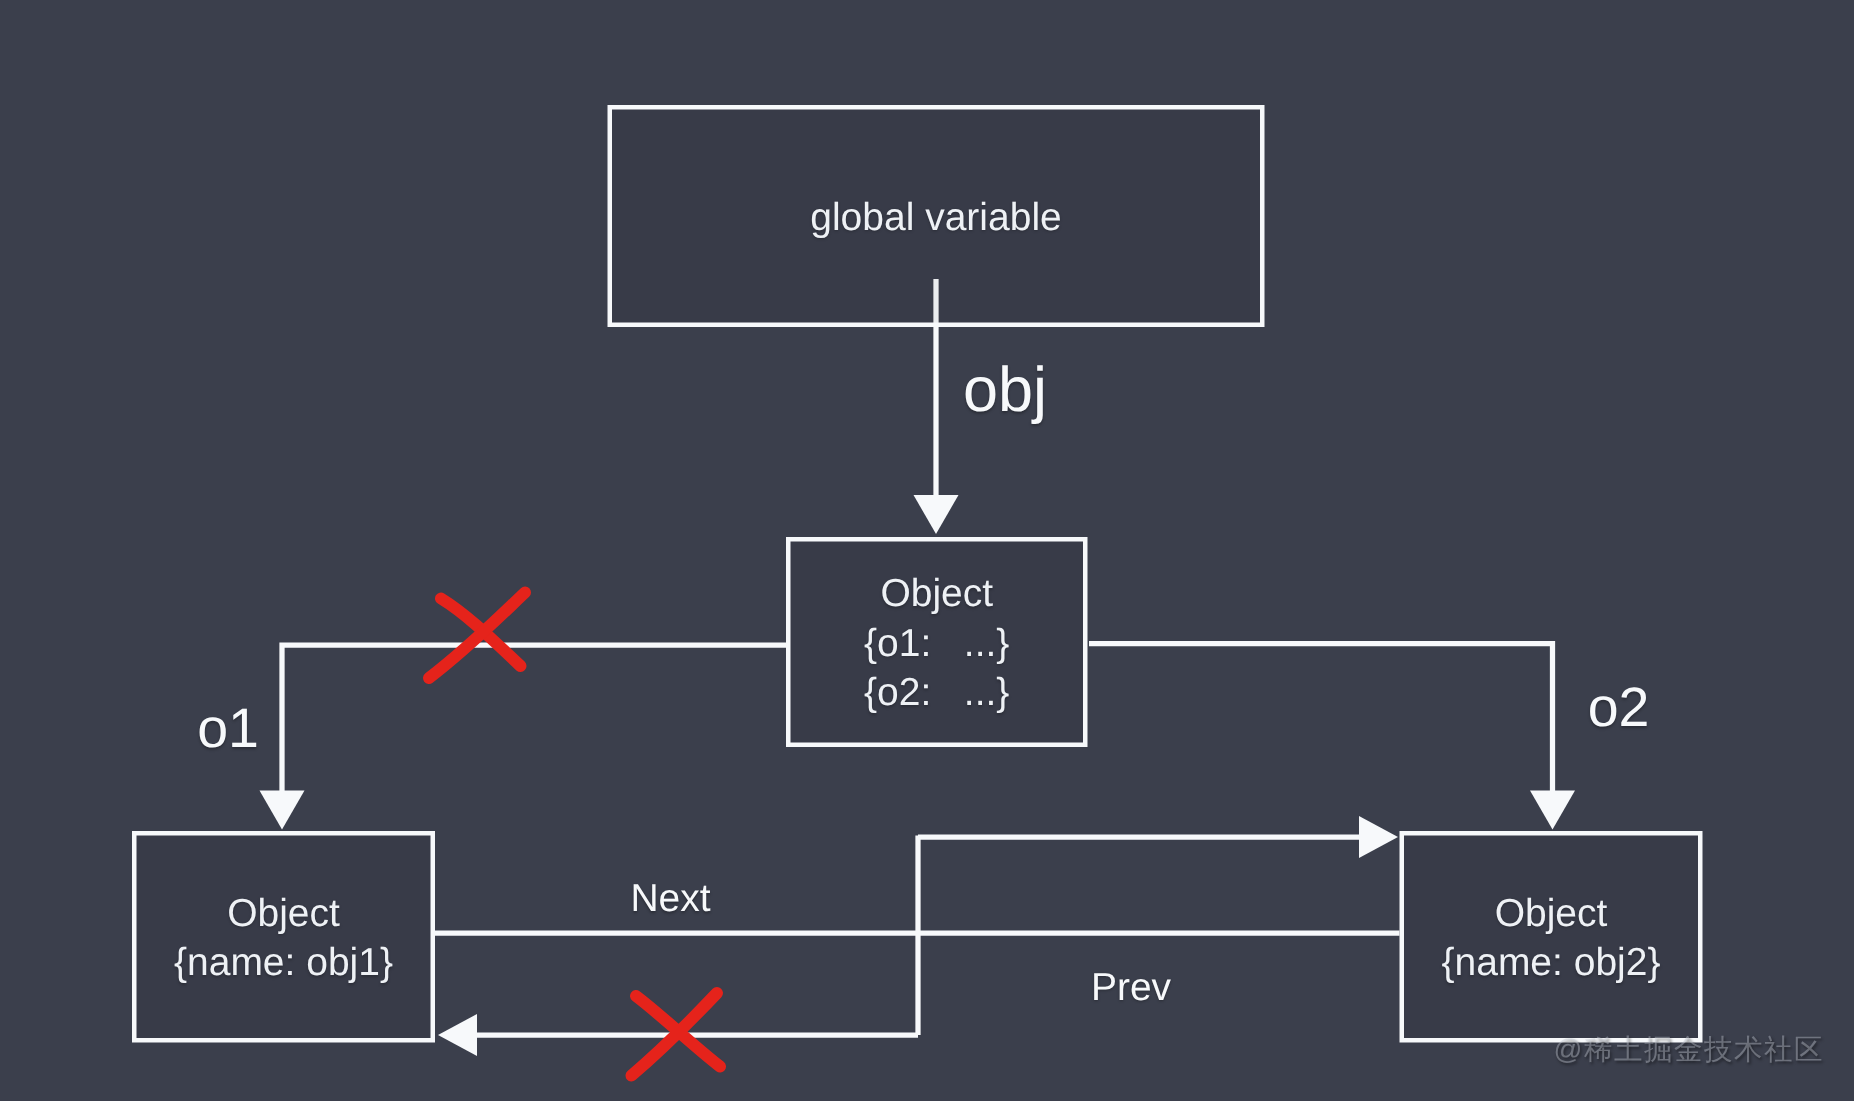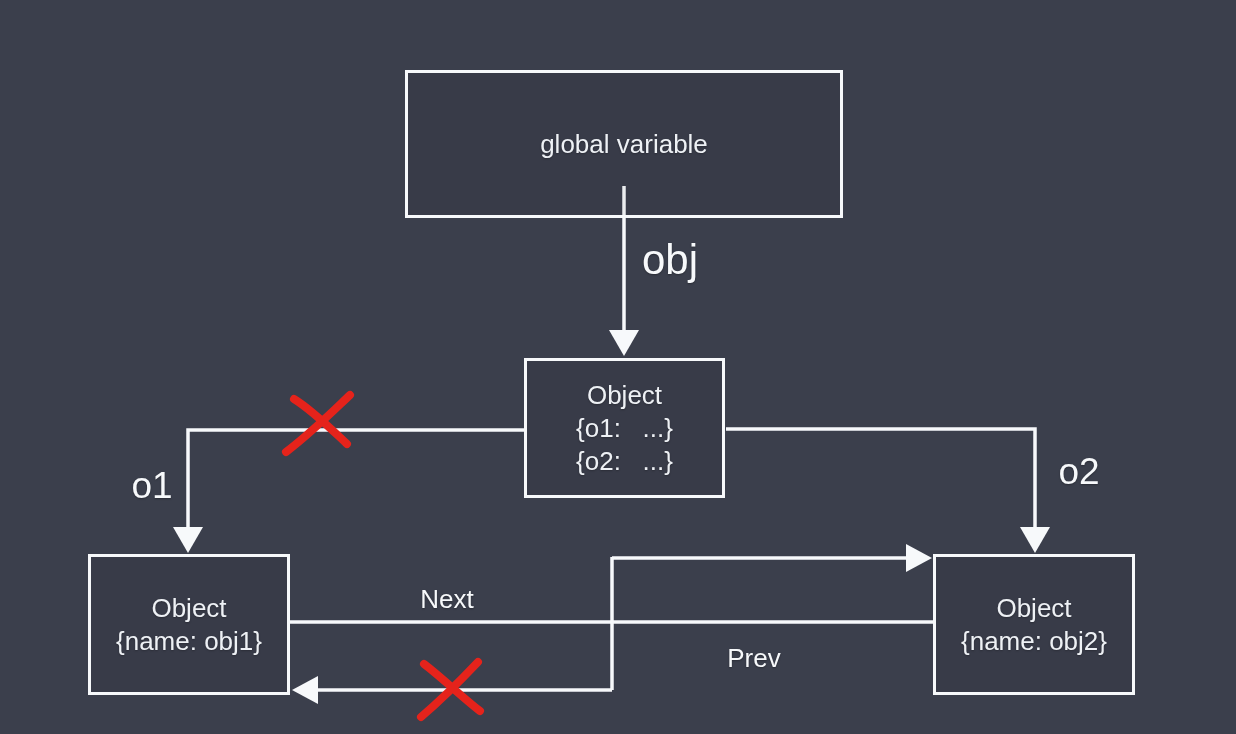--- a/index.html
+++ b/index.html
@@ -131,14 +131,15 @@
     <div class="box-title">Object</div>
     <div class="box-line">{name: obj2}</div>
   </div>
 
   <div class="edge-label" id="label-obj">obj</div>
   <div class="edge-label" id="label-o1">o1</div>
   <div class="edge-label" id="label-o2">o2</div>
   <div class="edge-label" id="label-next">Next</div>
   <div class="edge-label" id="label-prev">Prev</div>
 
+  <div id="watermark">@稀土掘金技术社区</div>
 
 </div>
 
 </body></html>

